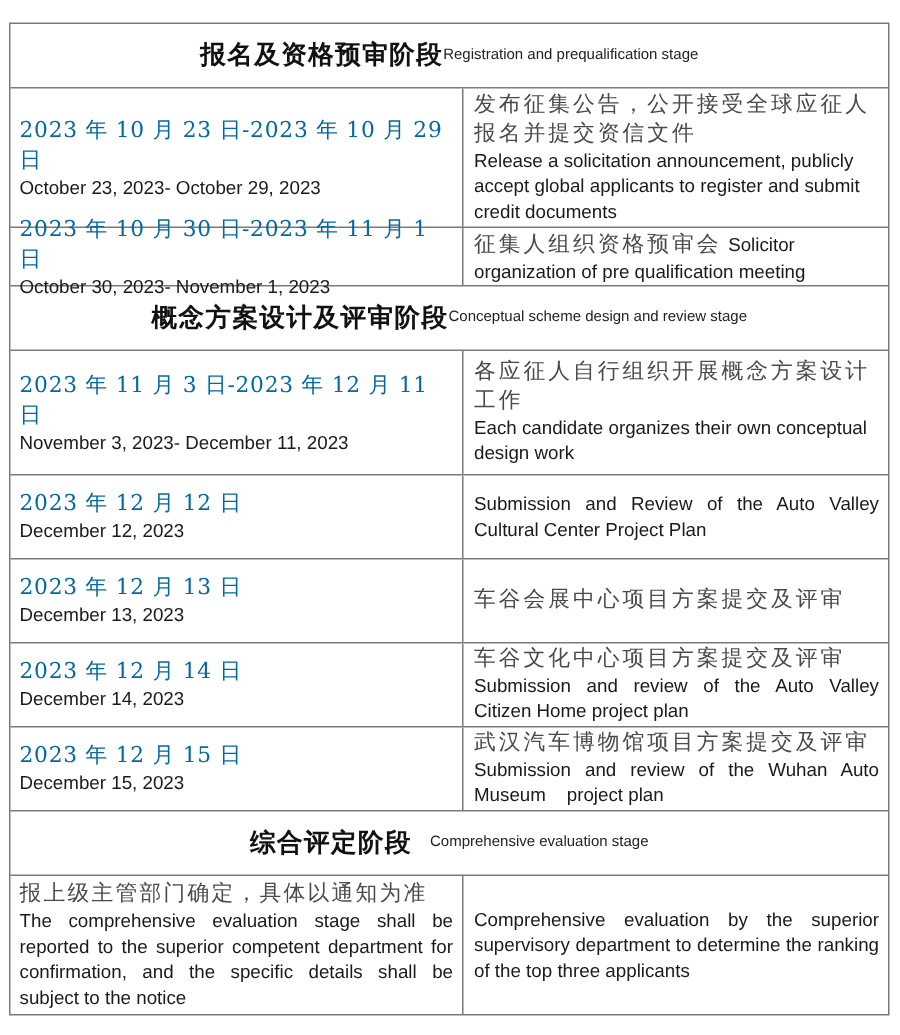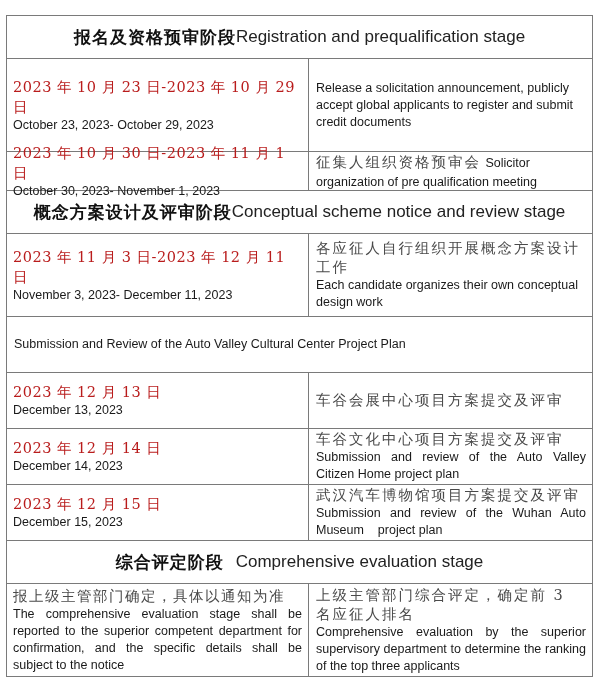--- a/index.html
+++ b/index.html
@@ -2,74 +2,79 @@
 <html><head>
   <meta charset="utf-8">
   <style>
     html, body { margin: 0; padding: 0; background: #ffffff; }
     body { width: 600px; height: 690px; position: relative; overflow: hidden; font-family: "Liberation Sans", "DejaVu Sans", sans-serif; color: #1a1a1a; }
     .table { position: absolute; left: 6px; top: 15px; width: 587px; border: 1px solid #7a7a7a; box-sizing: border-box; }
     .row { display: flex; border-bottom: 1px solid #7a7a7a; box-sizing: border-box; }
     .row:last-child { border-bottom: none; }
     .stage { align-items: center; justify-content: center; text-align: center; }
     .stage-cn { font-family: "DejaVu Sans", sans-serif; font-weight: bold; font-size: 17px; line-height: 23px; color: #111; letter-spacing: 1px; }
-    .stage-en { font-size: 17px; line-height: 16px; color: #222; }
+    .stage-en { font-size: 10px; line-height: 16px; color: #222; }
     .cell-left { width: 302px; border-right: 1px solid #7a7a7a; padding: 2px 6px; box-sizing: border-box; display: flex; flex-direction: column; justify-content: center; }
     .cell-right { flex: 1; padding: 1px 6px 1px 7px; box-sizing: border-box; display: flex; flex-direction: column; justify-content: center; }
     .cn { font-family: "DejaVu Serif", serif; font-size: 14.5px; line-height: 19px; color: #4a4a4a; letter-spacing: 2px; }
     .en { font-size: 12.5px; line-height: 17px; color: #1a1a1a; }
     .justify { text-align: justify; text-align-last: left; }
-    .date-cn { font-family: "DejaVu Serif", serif; font-size: 14.5px; line-height: 20px; color: #b91c1c; letter-spacing: 0.5px; }
+    .date-cn { font-family: "DejaVu Serif", serif; font-size: 14.5px; line-height: 20px; color: #0369a1; letter-spacing: 0.5px; }
     .inline-cn { font-family: "DejaVu Serif", serif; font-size: 14.5px; color: #4a4a4a; letter-spacing: 2px; }
     .inline-en { font-size: 12.5px; color: #1a1a1a; }
   </style>
 </head>
 <body>
 
 <div class="table">
 
   <div class="row stage" style="height:43px;">
     <div class="stage-cn">报名及资格预审阶段</div>
     <div class="stage-en">Registration and prequalification stage</div>
   </div>
   <div class="row" style="height:93px;">
     <div class="cell-left">
       <div class="date-cn">2023 年 10 月 23 日-2023 年 10 月 29 日</div>
       <div class="en">October 23, 2023- October 29, 2023</div>
     </div>
     <div class="cell-right">
+      <div class="cn">发布征集公告，公开接受全球应征人报名并提交资信文件</div>
       <div class="en">Release a solicitation announcement, publicly accept global applicants to register and submit credit documents</div>
     </div>
   </div>
   <div class="row" style="height:39px;">
     <div class="cell-left">
       <div class="date-cn">2023 年 10 月 30 日-2023 年 11 月 1 日</div>
       <div class="en">October 30, 2023- November 1, 2023</div>
     </div>
     <div class="cell-right" style="display:block;">
       <span class="inline-cn">征集人组织资格预审会</span>
       <span class="inline-en">Solicitor organization of pre qualification meeting</span>
     </div>
   </div>
 
   <div class="row stage" style="height:43px;">
     <div class="stage-cn">概念方案设计及评审阶段</div>
-    <div class="stage-en">Conceptual scheme notice and review stage</div>
+    <div class="stage-en">Conceptual scheme design and review stage</div>
   </div>
   <div class="row" style="height:83px;justify-content:flex-end;">
     <div class="cell-left">
       <div class="date-cn">2023 年 11 月 3 日-2023 年 12 月 11 日</div>
       <div class="en">November 3, 2023- December 11, 2023</div>
     </div>
     <div class="cell-right">
       <div class="cn">各应征人自行组织开展概念方案设计工作</div>
       <div class="en">Each candidate organizes their own conceptual design work</div>
     </div>
   </div>
   <div class="row" style="height:56px;">
+    <div class="cell-left">
+      <div class="date-cn">2023 年 12 月 12 日</div>
+      <div class="en">December 12, 2023</div>
+    </div>
     <div class="cell-right">
       <div class="en justify">Submission and Review of the Auto Valley Cultural Center Project Plan</div>
     </div>
   </div>
   <div class="row" style="height:56px;">
     <div class="cell-left">
       <div class="date-cn">2023 年 12 月 13 日</div>
       <div class="en">December 13, 2023</div>
     </div>
     <div class="cell-right">
@@ -100,18 +105,17 @@
   <div class="row stage" style="height:43px;gap:12px;">
     <div class="stage-cn">综合评定阶段</div>
     <div class="stage-en">Comprehensive evaluation stage</div>
   </div>
   <div class="row" style="height:92px;">
     <div class="cell-left">
       <div class="cn" style="letter-spacing:1.5px;">报上级主管部门确定，具体以通知为准</div>
       <div class="en justify">The comprehensive evaluation stage shall be reported to the superior competent department for confirmation, and the specific details shall be subject to the notice</div>
     </div>
     <div class="cell-right">
-      <div class="cn">上级主管部门综合评定，确定前 3 名应征人排名</div>
       <div class="en justify">Comprehensive evaluation by the superior supervisory department to determine the ranking of the top three applicants</div>
     </div>
   </div>
 
 </div>
 
 </body></html>

